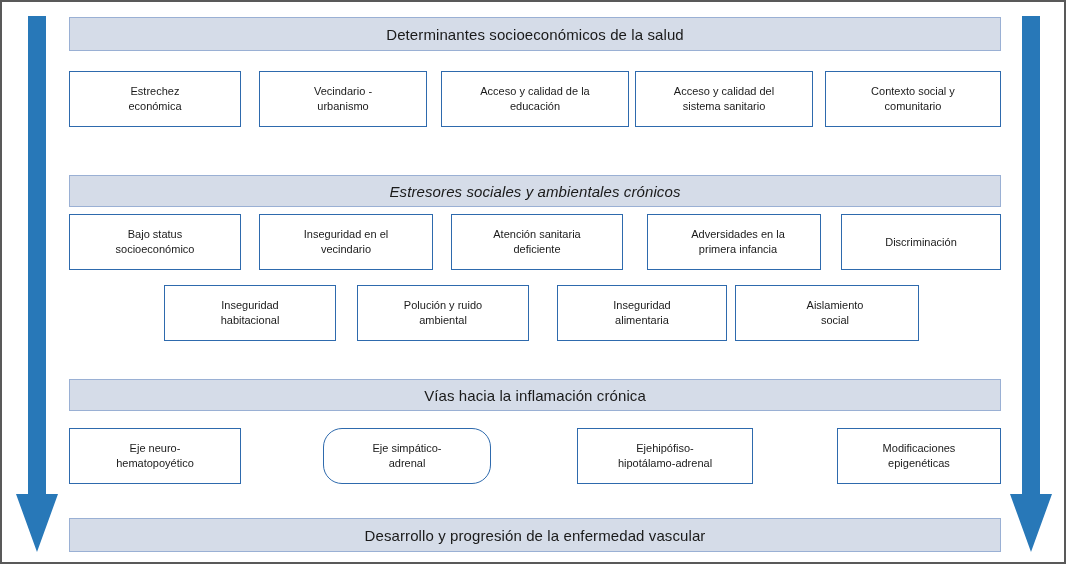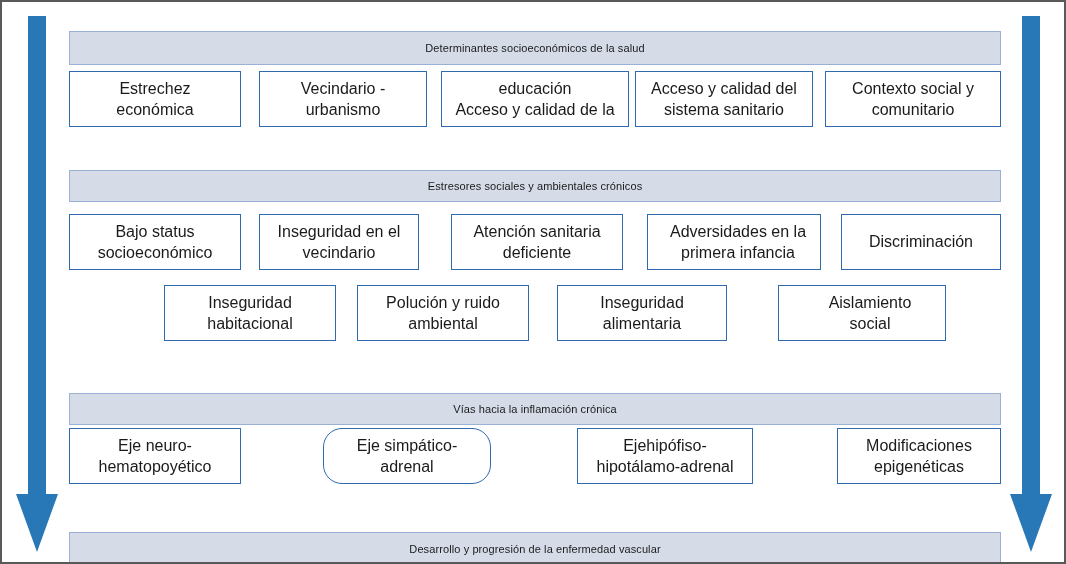--- a/index.html
+++ b/index.html
@@ -43,44 +43,43 @@
   .band {
     position: absolute;
     left: 0;
     width: 932px;
     box-sizing: border-box;
     background: #d5dce8;
     border: 1px solid #9ab0d4;
     display: flex;
     align-items: center;
     justify-content: center;
-    font-size: 11px;
+    font-size: 15px;
     color: #1a1a1a;
     letter-spacing: 0.1px;
-    margin-top: 14px;
   }
 
   
   .row {
     position: absolute;
     left: 0;
     width: 932px;
     height: 56px;
   }
   .box {
     position: absolute;
     box-sizing: border-box;
     background: #ffffff;
     border: 1px solid #2e6aad;
     height: 56px;
     display: flex;
     align-items: center;
     justify-content: center;
     text-align: center;
-    font-size: 16px;
+    font-size: 11px;
     line-height: 1.32;
     color: #1a1a1a;
     padding: 0 4px;
   }
   .box span { display: block; }
 </style>
 </head>
 <body>
 
 <div id="figure">
@@ -105,48 +104,48 @@
         </div>
       </div>
       <div class="box" style="left:190px; width:168px;">
         <div>
           <span>Vecindario -</span>
           <span>urbanismo</span>
         </div>
       </div>
       <div class="box" style="left:372px; width:188px;">
         <div>
+          <span>Acceso y calidad de la</span>
           <span>educación</span>
-          <span>Acceso y calidad de la</span>
         </div>
       </div>
       <div class="box" style="left:566px; width:178px;">
         <div>
           <span>Acceso y calidad del</span>
           <span>sistema sanitario</span>
         </div>
       </div>
       <div class="box" style="left:756px; width:176px;">
         <div>
           <span>Contexto social y</span>
           <span>comunitario</span>
         </div>
       </div>
     </div>
 
-    <div class="band" style="top:154px; height:32px;">Estresores sociales y ambientales crónicos</div>
+    <div class="band" style="top:173px; height:32px;font-style:italic;">Estresores sociales y ambientales crónicos</div>
 
     <div class="row" style="top:212px;">
       <div class="box" style="left:0px;   width:172px;">
         <div>
           <span>Bajo status</span>
           <span>socioeconómico</span>
         </div>
       </div>
-      <div class="box" style="left:190px; width:160px;align-items:center;">
+      <div class="box" style="left:190px; width:174px;align-items:center;">
         <div>
           <span>Inseguridad en el</span>
           <span>vecindario</span>
         </div>
       </div>
       <div class="box" style="left:382px; width:172px;">
         <div>
           <span>Atención sanitaria</span>
           <span>deficiente</span>
         </div>
@@ -176,21 +175,21 @@
           <span>Polución y ruido</span>
           <span>ambiental</span>
         </div>
       </div>
       <div class="box" style="left:488px; width:170px;">
         <div>
           <span>Inseguridad</span>
           <span>alimentaria</span>
         </div>
       </div>
-      <div class="box" style="left:709px; width:168px;padding-left:20px;">
+      <div class="box" style="left:666px; width:184px;padding-left:20px;">
         <div>
           <span>Aislamiento</span>
           <span>social</span>
         </div>
       </div>
     </div>
 
     <div class="band" style="top:377px; height:32px;">Vías hacia la inflamación crónica</div>
 
     <div class="row" style="top:426px;">

